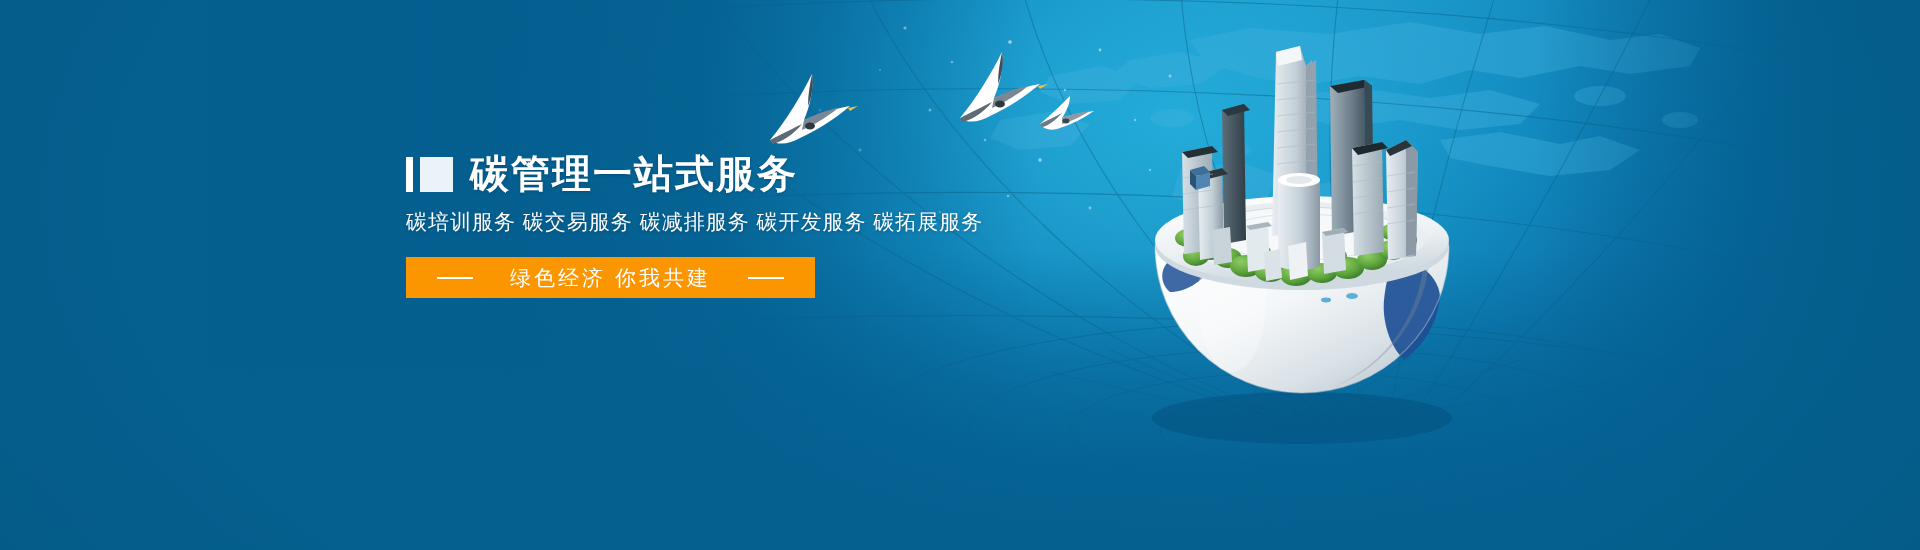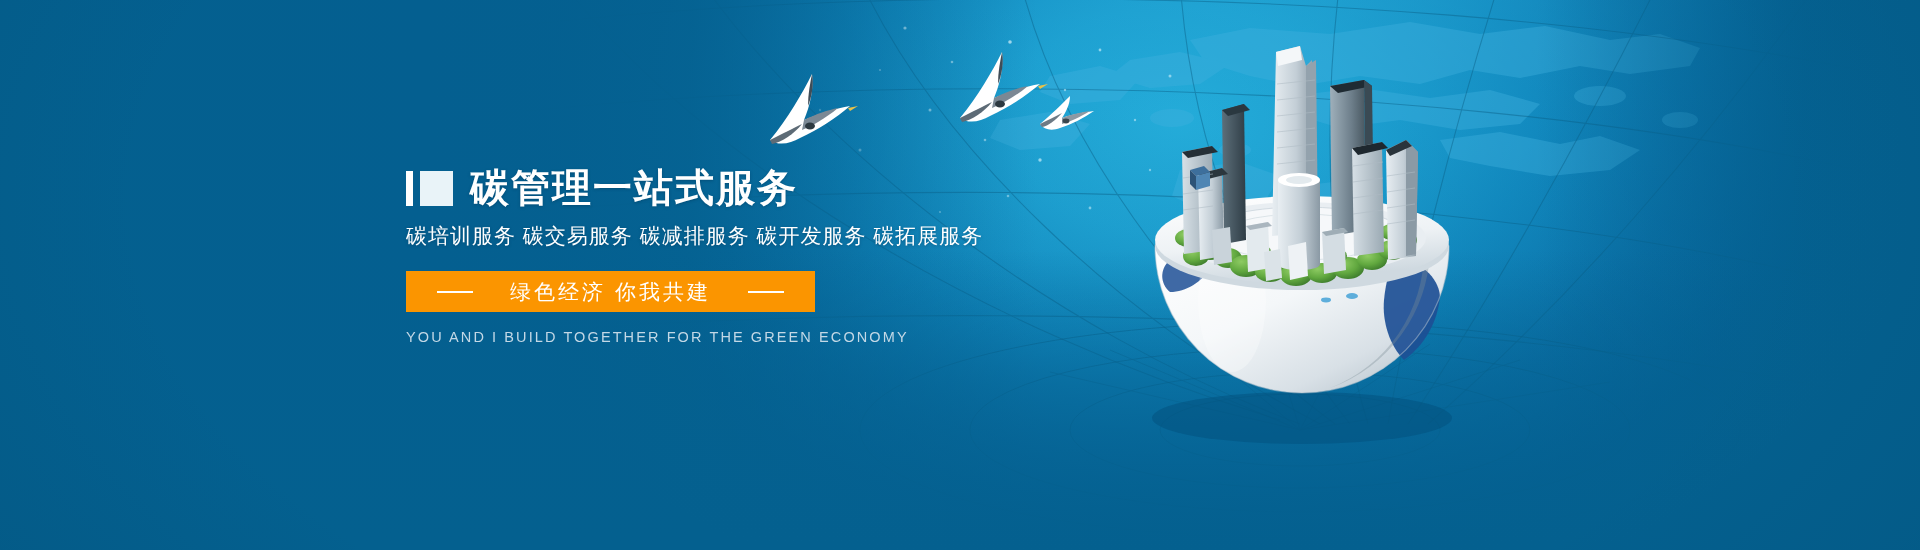--- a/index.html
+++ b/index.html
@@ -36,21 +36,21 @@
   }
   .bg-vignette{
     position:absolute;inset:0;
     background:radial-gradient(ellipse 1500px 900px at 960px 200px,
        rgba(0,0,0,0) 55%, rgba(2,60,92,.30) 100%);
   }
 
   .svg-layer{position:absolute;inset:0;width:1920px;height:550px;}
 
   
-  .content{position:absolute;left:406px;top:164px;width:720px;}
+  .content{position:absolute;left:406px;top:150px;width:720px;}
 
   .title-row{display:flex;align-items:center;height:46px;}
   .logo-mark{display:flex;align-items:center;gap:7px;margin-right:17px;margin-top:2px;}
   .logo-bar{width:7px;height:35px;background:#ffffff;}
   .logo-sq{width:33px;height:35px;background:#e9f3f8;}
   .main-title{
     font-size:39px;font-weight:bold;color:#ffffff;
     letter-spacing:2px;line-height:1;white-space:nowrap;
     text-shadow:0 1px 3px rgba(0,40,70,.35);
   }
@@ -387,16 +387,15 @@
     </div>
 
     <div class="sub-title">碳培训服务  碳交易服务  碳减排服务  碳开发服务  碳拓展服务</div>
 
     <div class="orange-bar">
       <span class="obar-dash"></span>
       <span class="obar-text">绿色经济   你我共建</span>
       <span class="obar-dash"></span>
     </div>
 
-    <div class="en-tagline">YOU AND I BUILD TOGETHER FOR THE GREEN ECONOMY</div>
   </div>
 
 </div>
 
 </body></html>

